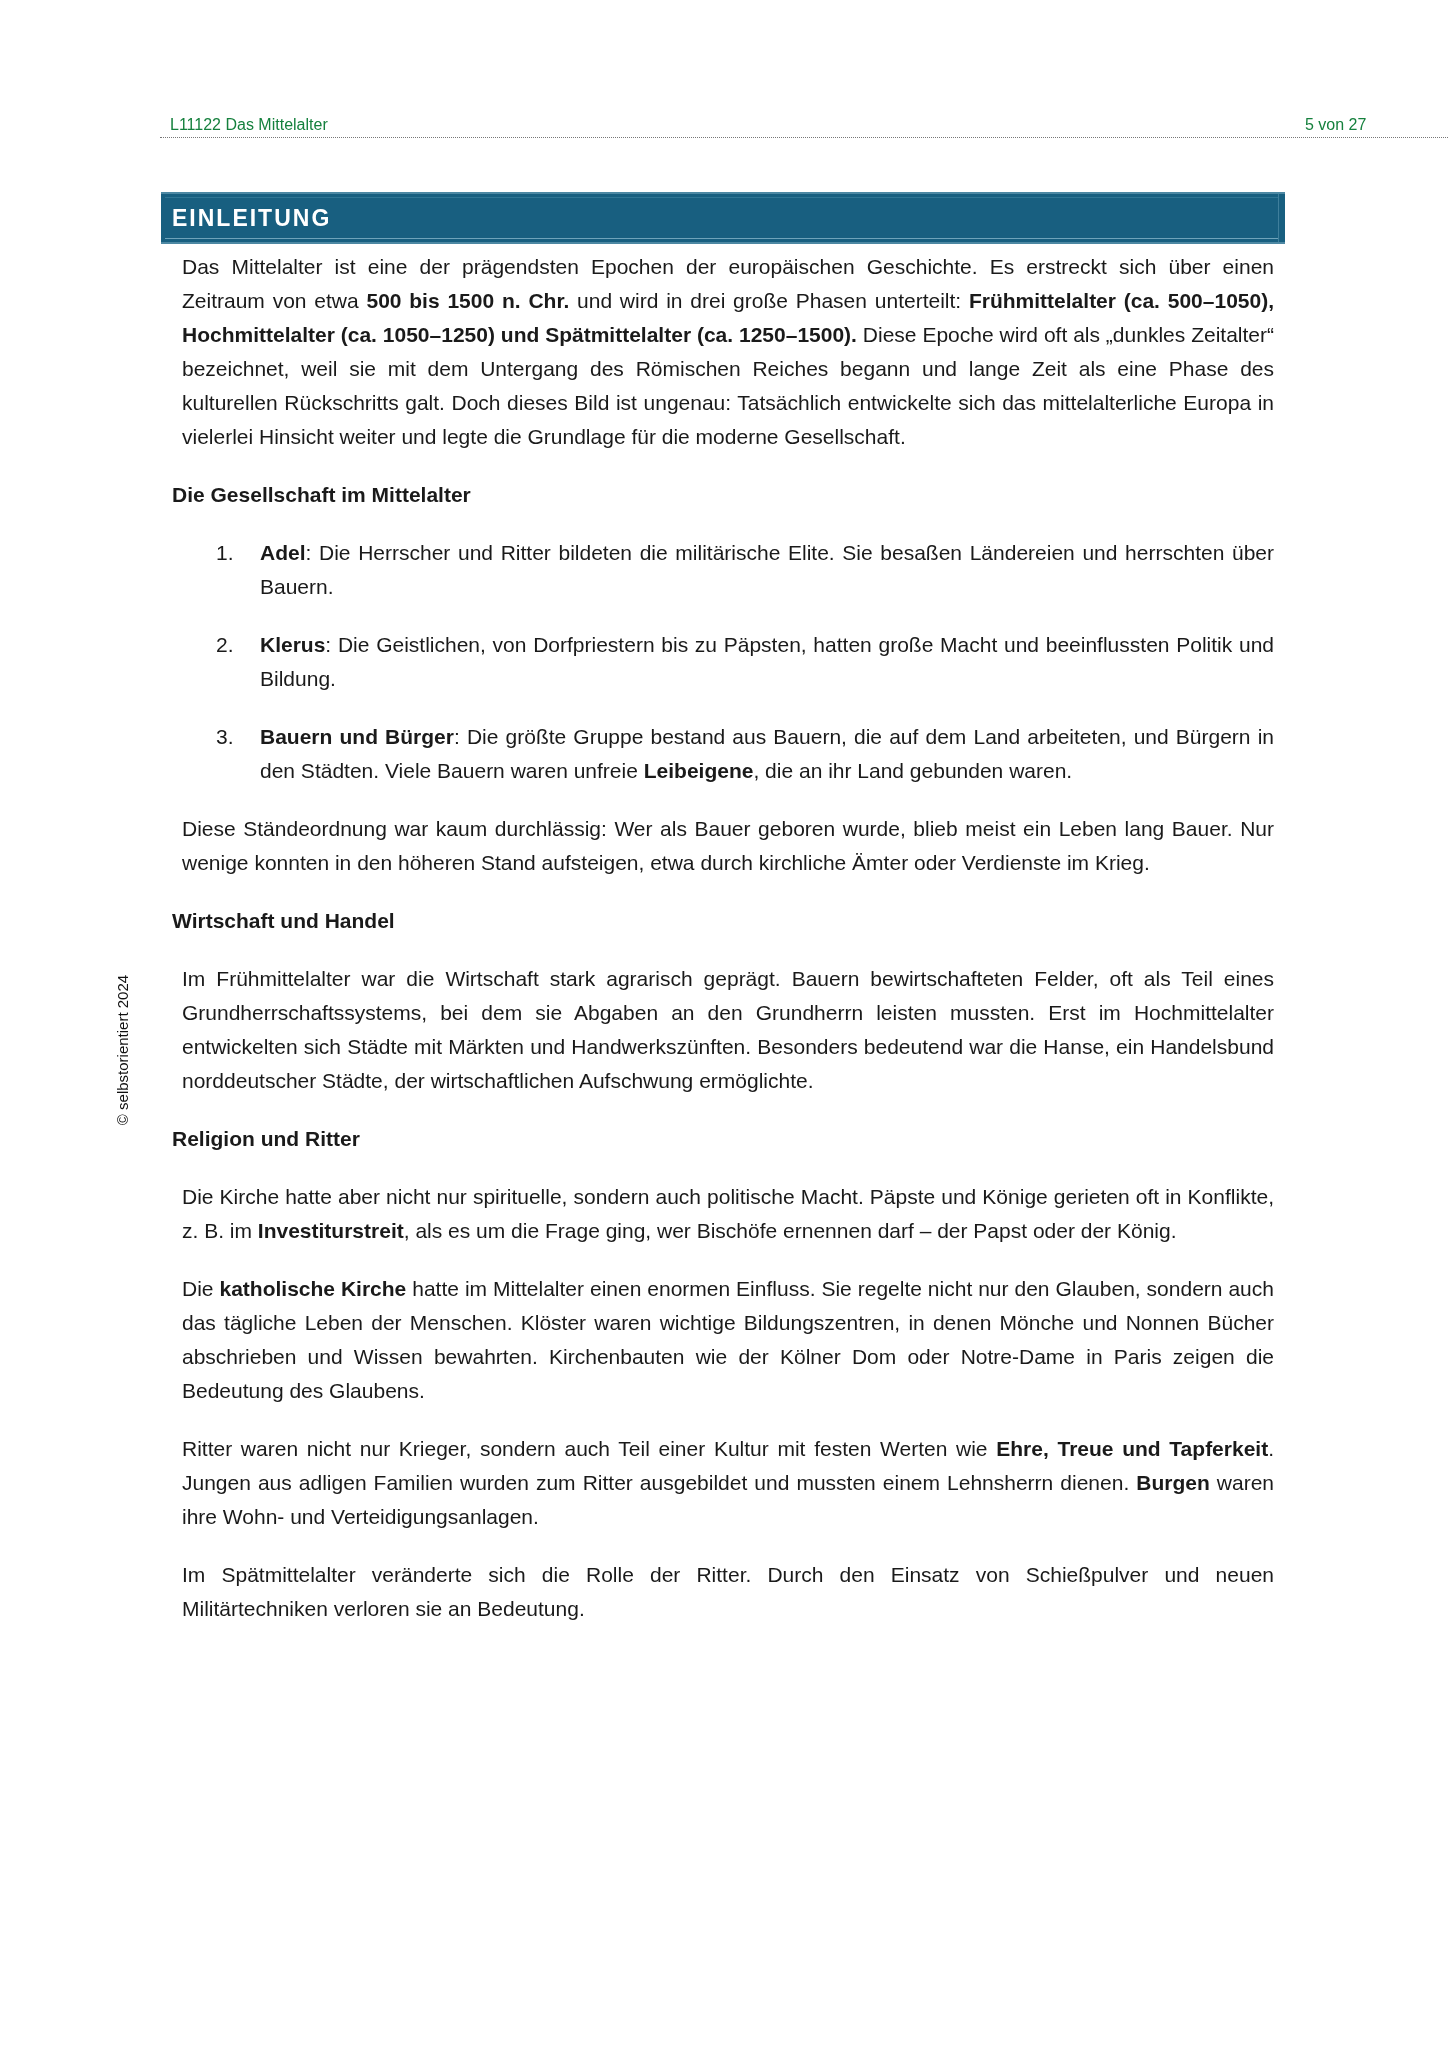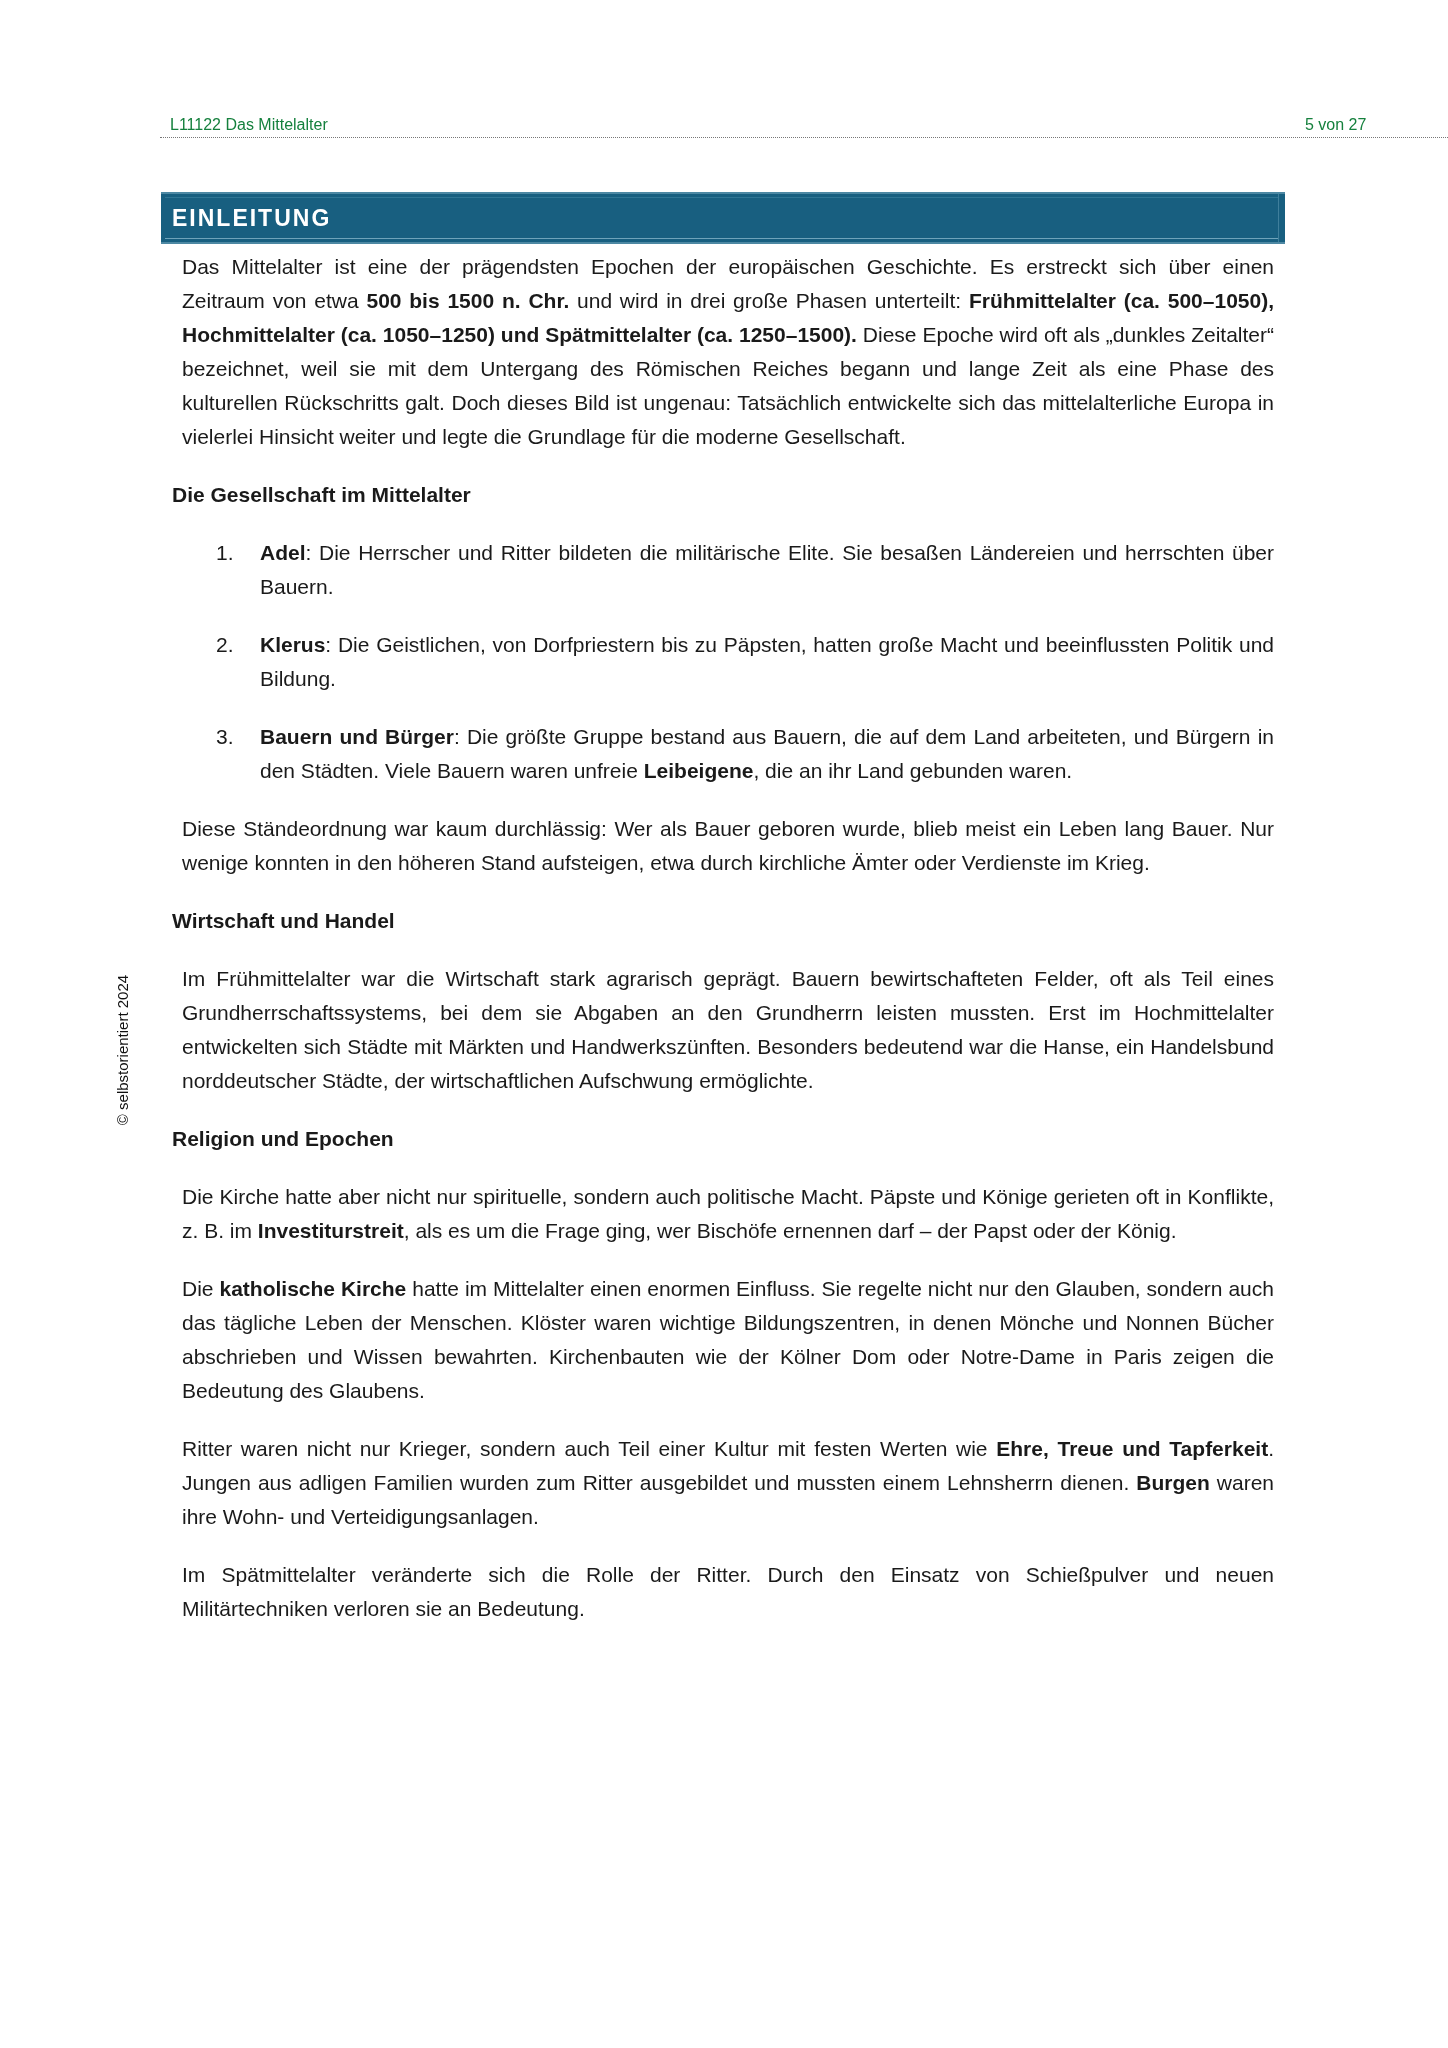--- a/index.html
+++ b/index.html
@@ -72,19 +72,19 @@
     <li><span class="num">1.</span><b>Adel</b><span>: Die Herrscher und Ritter bildeten die militärische Elite. Sie besaßen Ländereien und herrschten über Bauern.</span></li>
     <li><span class="num">2.</span><b>Klerus</b><span>: Die Geistlichen, von Dorfpriestern bis zu Päpsten, hatten große Macht und beeinflussten Politik und Bildung.</span></li>
     <li><span class="num">3.</span><b>Bauern und Bürger</b><span>: Die größte Gruppe bestand aus Bauern, die auf dem Land arbeiteten, und Bürgern in den Städten. Viele Bauern waren unfreie </span><b>Leibeigene</b><span>, die an ihr Land gebunden waren.</span></li>
   </ol>
 
   <p>Diese Ständeordnung war kaum durchlässig: Wer als Bauer geboren wurde, blieb meist ein Leben lang Bauer. Nur wenige konnten in den höheren Stand aufsteigen, etwa durch kirchliche Ämter oder Verdienste im Krieg.</p>
 
   <h3>Wirtschaft und Handel</h3>
   <p>Im Frühmittelalter war die Wirtschaft stark agrarisch geprägt. Bauern bewirtschafteten Felder, oft als Teil eines Grundherrschaftssystems, bei dem sie Abgaben an den Grundherrn leisten mussten. Erst im Hochmittelalter entwickelten sich Städte mit Märkten und Handwerkszünften. Besonders bedeutend war die Hanse, ein Handelsbund norddeutscher Städte, der wirtschaftlichen Aufschwung ermöglichte.</p>
 
-  <h3>Religion und Epochen</h3>
+  <h3>Religion und Ritter</h3>
   <p><span>Die Kirche hatte aber nicht nur spirituelle, sondern auch politische Macht. Päpste und Könige gerieten oft in Konflikte, z. B. im </span><b>Investiturstreit</b><span>, als es um die Frage ging, wer Bischöfe ernennen darf – der Papst oder der König.</span></p>
   <p><span>Die </span><b>katholische Kirche</b><span> hatte im Mittelalter einen enormen Einfluss. Sie regelte nicht nur den Glauben, sondern auch das tägliche Leben der Menschen. Klöster waren wichtige Bildungszentren, in denen Mönche und Nonnen Bücher abschrieben und Wissen bewahrten. Kirchenbauten wie der Kölner Dom oder Notre-Dame in Paris zeigen die Bedeutung des Glaubens.</span></p>
 
   <p><span>Ritter waren nicht nur Krieger, sondern auch Teil einer Kultur mit festen Werten wie </span><b>Ehre, Treue und Tapferkeit</b><span>. Jungen aus adligen Familien wurden zum Ritter ausgebildet und mussten einem Lehnsherrn dienen. </span><b>Burgen</b><span> waren ihre Wohn- und Verteidigungsanlagen.</span></p>
   <p>Im Spätmittelalter veränderte sich die Rolle der Ritter. Durch den Einsatz von Schießpulver und neuen Militärtechniken verloren sie an Bedeutung.</p>
 </div>
 
 </body></html>

